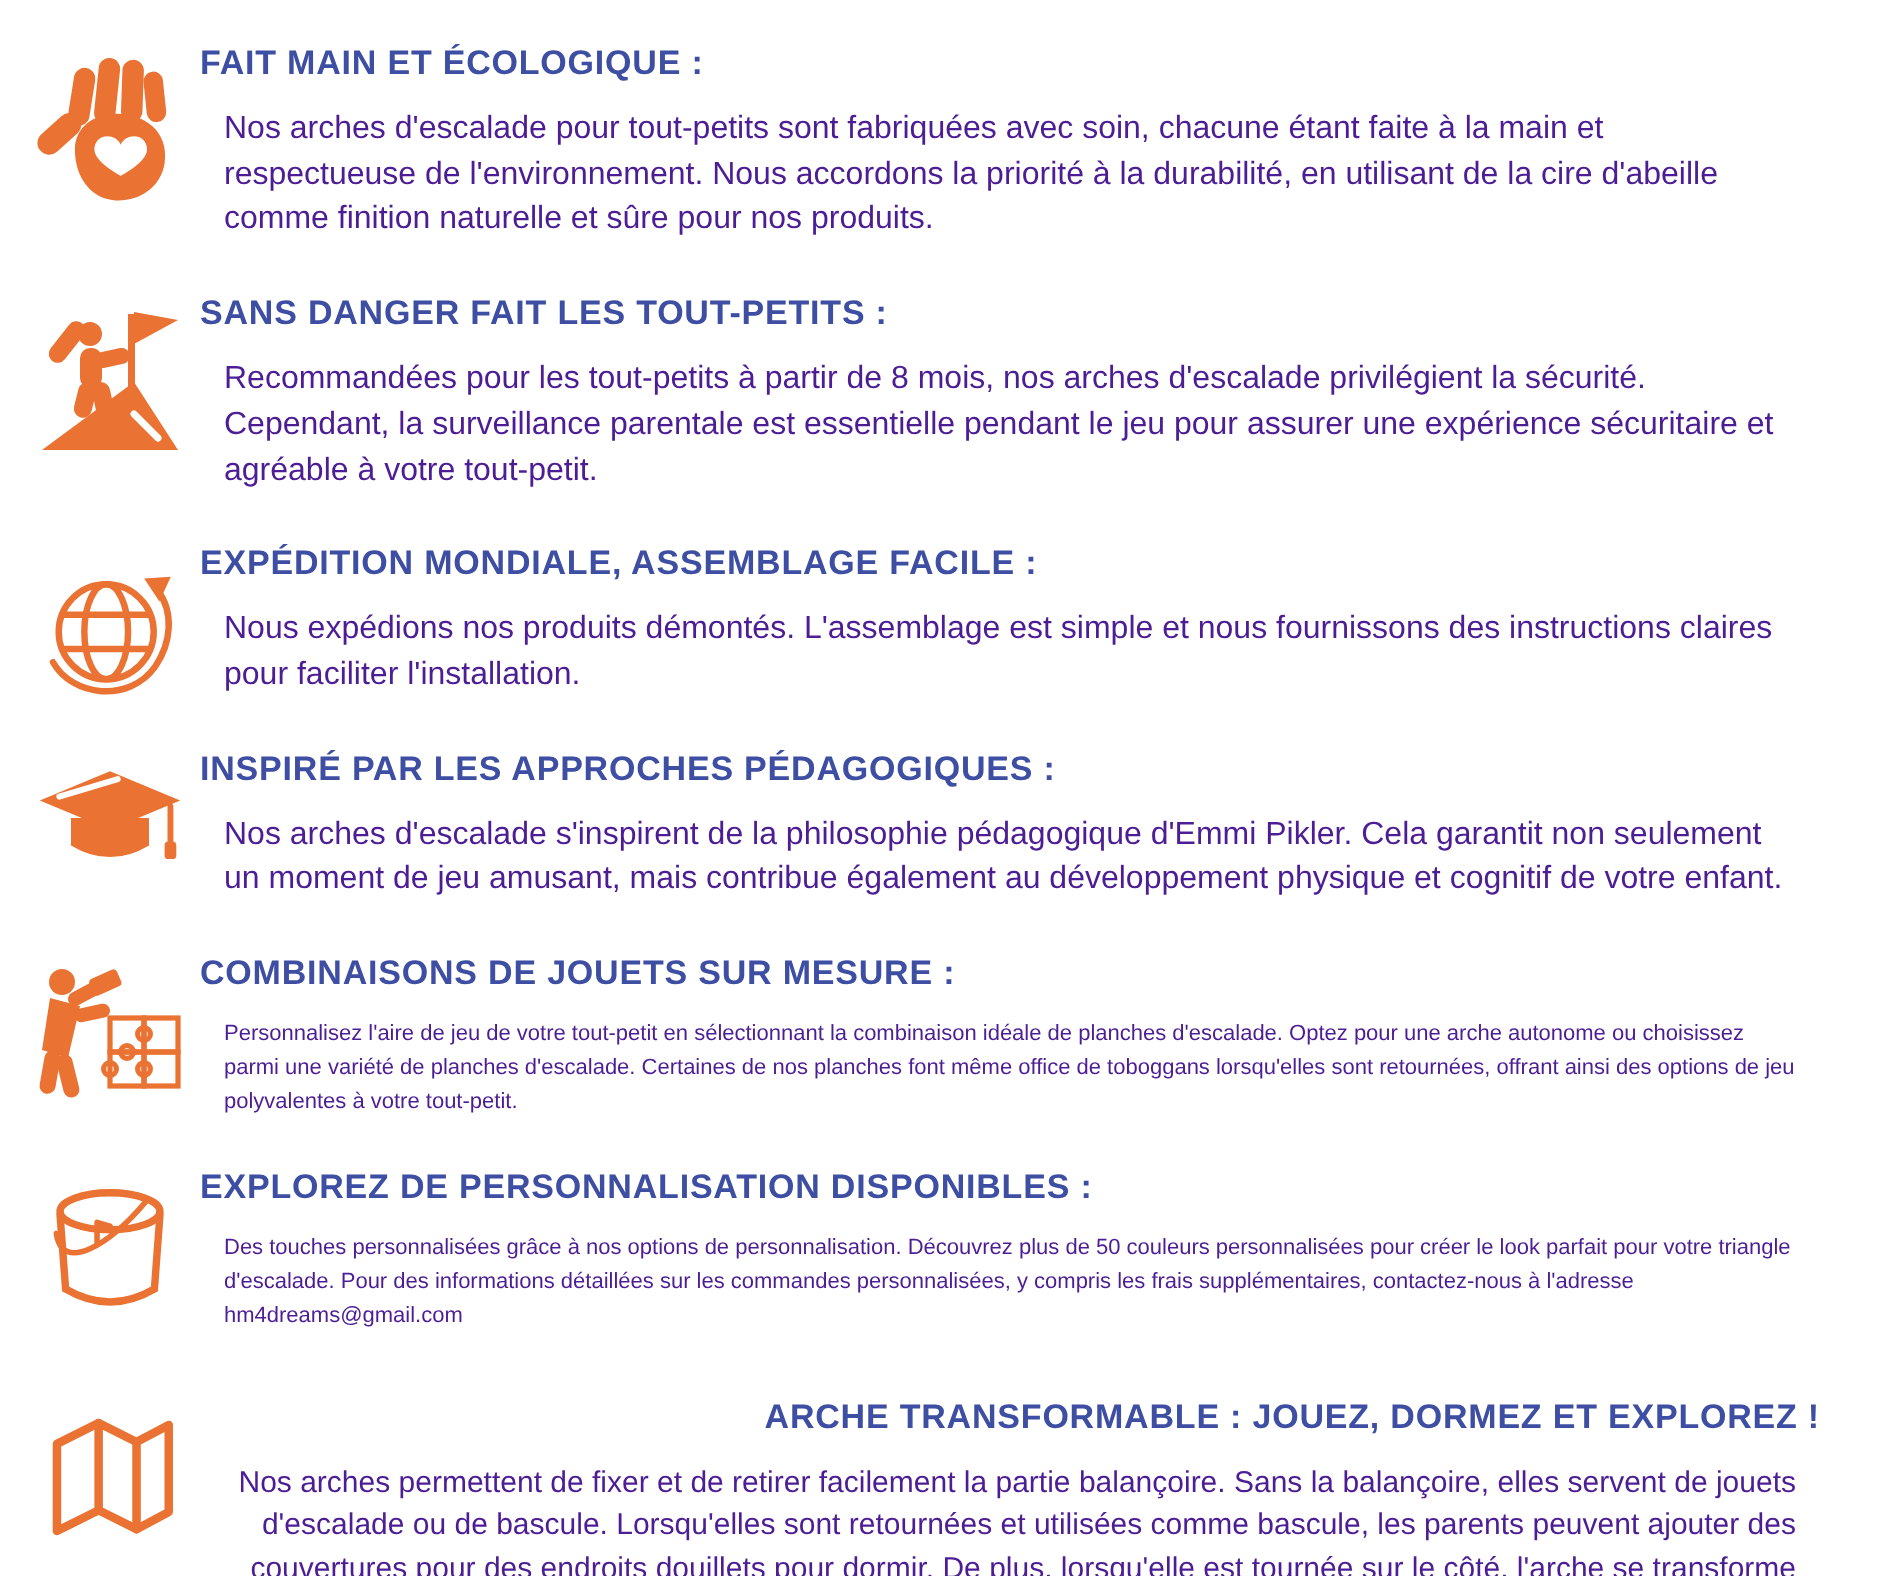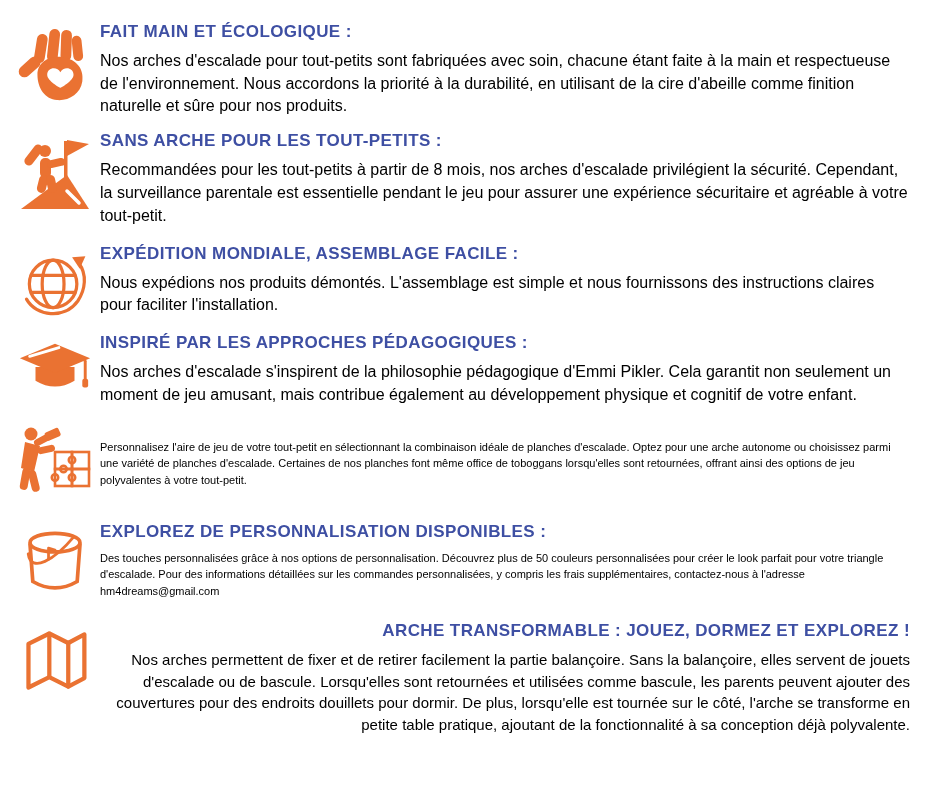--- a/index.html
+++ b/index.html
@@ -19,22 +19,22 @@
   }
   .content { flex: 1; min-width: 0; }
   .heading {
     margin: 0 0 8px 0;
     color: #3E4FA3;
     font-size: 17px;
     font-weight: bold;
     letter-spacing: 0.4px;
   }
   .body {
-    margin: 0;
-    color: #000000;
+    margin: 12px;
+    color: #4c1d95;
     font-size: 16px;
     line-height: 1.42;
   }
   .body-sm { font-size: 11px; line-height: 1.52; }
   .body-md { font-size: 15px; line-height: 1.45; }
   .section-last { margin-top: 20px; text-align: right; }
   .icon-svg { display: block; }
   .orange-fill { fill: #EA7232; }
   .orange-stroke { stroke: #EA7232; fill: none; }
 </style>
@@ -74,21 +74,21 @@
           <rect x="32" y="24" width="18" height="8" rx="4" transform="rotate(-12 41 28)"></rect>
           <rect x="23" y="40" width="9" height="18" rx="4.5" transform="rotate(14 27.5 49)"></rect>
           <rect x="32" y="40" width="9" height="18" rx="4.5" transform="rotate(-12 36.5 49)"></rect>
           <rect x="49" y="6" width="3.5" height="44"></rect>
           <polygon points="52,5 74,9 52,21"></polygon>
         </g>
         <path d="M52 56 L64 68" stroke="#ffffff" stroke-width="3.5" stroke-linecap="round" fill="none"></path>
       </svg>
     </div>
     <div class="content">
-      <h2 class="heading">SANS ARCHE POUR LES TOUT-PETITS :</h2>
+      <h2 class="heading">SANS DANGER FAIT LES TOUT-PETITS :</h2>
       <p class="body">Recommandées pour les tout-petits à partir de 8 mois, nos arches d'escalade privilégient la sécurité. Cependant, la surveillance parentale est essentielle pendant le jeu pour assurer une expérience sécuritaire et agréable à votre tout-petit.</p>
     </div>
   </div>
 
   <div class="section">
     <div class="icon-cell">
       <svg class="icon-svg" width="76" height="76" viewBox="0 0 80 80">
         <g class="orange-stroke" stroke-width="3.4" stroke-linecap="round">
           <circle cx="38" cy="42" r="25"></circle>
           <ellipse cx="38" cy="42" rx="11.5" ry="25"></ellipse>
@@ -143,20 +143,21 @@
           <rect x="40" y="45" width="17" height="17"></rect>
           <rect x="57" y="45" width="17" height="17"></rect>
           <circle cx="57" cy="36" r="3.2"></circle>
           <circle cx="48.5" cy="45" r="3.2"></circle>
           <circle cx="57" cy="53.5" r="3.2"></circle>
           <circle cx="40" cy="53.5" r="3.2"></circle>
         </g>
       </svg>
     </div>
     <div class="content">
+      <h2 class="heading">COMBINAISONS DE JOUETS SUR MESURE :</h2>
       <p class="body body-sm">Personnalisez l'aire de jeu de votre tout-petit en sélectionnant la combinaison idéale de planches d'escalade. Optez pour une arche autonome ou choisissez parmi une variété de planches d'escalade. Certaines de nos planches font même office de toboggans lorsqu'elles sont retournées, offrant ainsi des options de jeu polyvalentes à votre tout-petit.</p>
     </div>
   </div>
 
   <div class="section">
     <div class="icon-cell">
       <svg class="icon-svg" width="74" height="76" viewBox="0 0 80 80">
         <g class="orange-stroke" stroke-width="4" stroke-linecap="round">
           <ellipse cx="40" cy="18" rx="27" ry="10"></ellipse>
           <path d="M13 20 L16 60 Q40 74 64 60 L67 20"></path>

